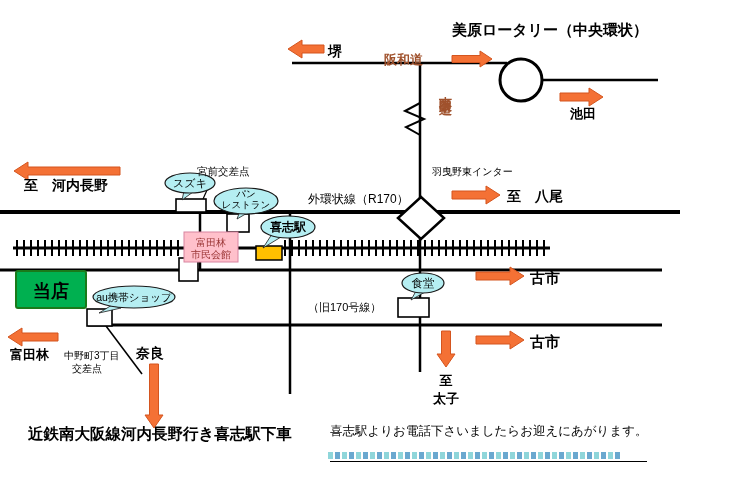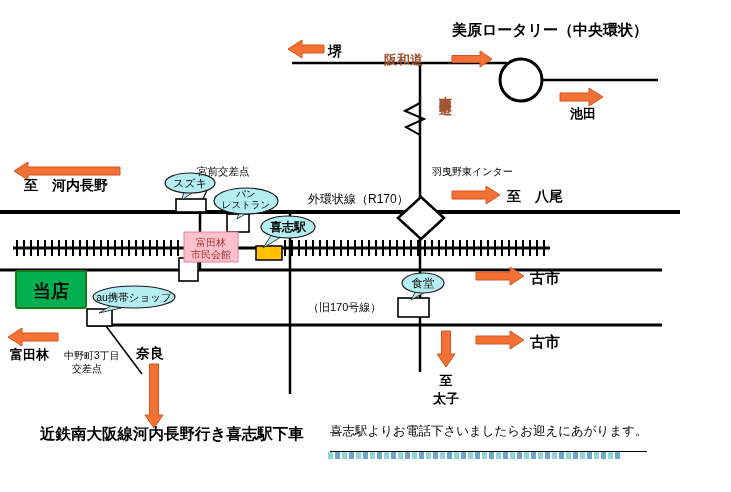--- a/index.html
+++ b/index.html
@@ -9,23 +9,23 @@
   svg text{font-family:"Liberation Sans","DejaVu Sans",sans-serif;fill:#000;}
   .arrow{fill:var(--arrow-orange);stroke:var(--arrow-border);stroke-width:1;}
   .bubble{fill:var(--bubble-cyan);stroke:#1a1a1a;stroke-width:1.2;}
   .tail{fill:var(--bubble-cyan);stroke:#1a1a1a;stroke-width:0.8;}
   .bldg{fill:#ffffff;stroke:#000;stroke-width:1.6;}
   .rd{stroke:#000;fill:none;}
   .brown{fill:var(--road-label-brown);}
   .pinktxt{fill:var(--pink-text);}
   .vtext{position:absolute;left:436px;top:86px;writing-mode:vertical-rl;text-orientation:upright;
          color:var(--road-label-brown);font-weight:bold;font-size:13px;letter-spacing:2px;}
-  .note-main{position:absolute;left:40px;top:424px;font-weight:bold;font-size:15.5px;color:#000;}
+  .note-main{position:absolute;left:28px;top:424px;font-weight:bold;font-size:15.5px;color:#000;}
   .note-pickup{position:absolute;left:330px;top:423px;font-size:12.5px;color:#000;
-               border-bottom:1.5px solid #000;padding-bottom:11px;}
+               border-bottom:1.5px solid #000;padding-bottom:21px;}
   .deco{position:absolute;left:328px;top:452px;width:292px;height:7px;
         background:repeating-linear-gradient(90deg,var(--deco-teal) 0px,var(--deco-teal) 5px,
         #fff 5px,#fff 7px,var(--deco-blue) 7px,var(--deco-blue) 12px,#fff 12px,#fff 14px);}
 </style>
 </head>
 <body>
 
 <div class="stage">
 
 <svg width="731" height="492" viewBox="0 0 731 492">

